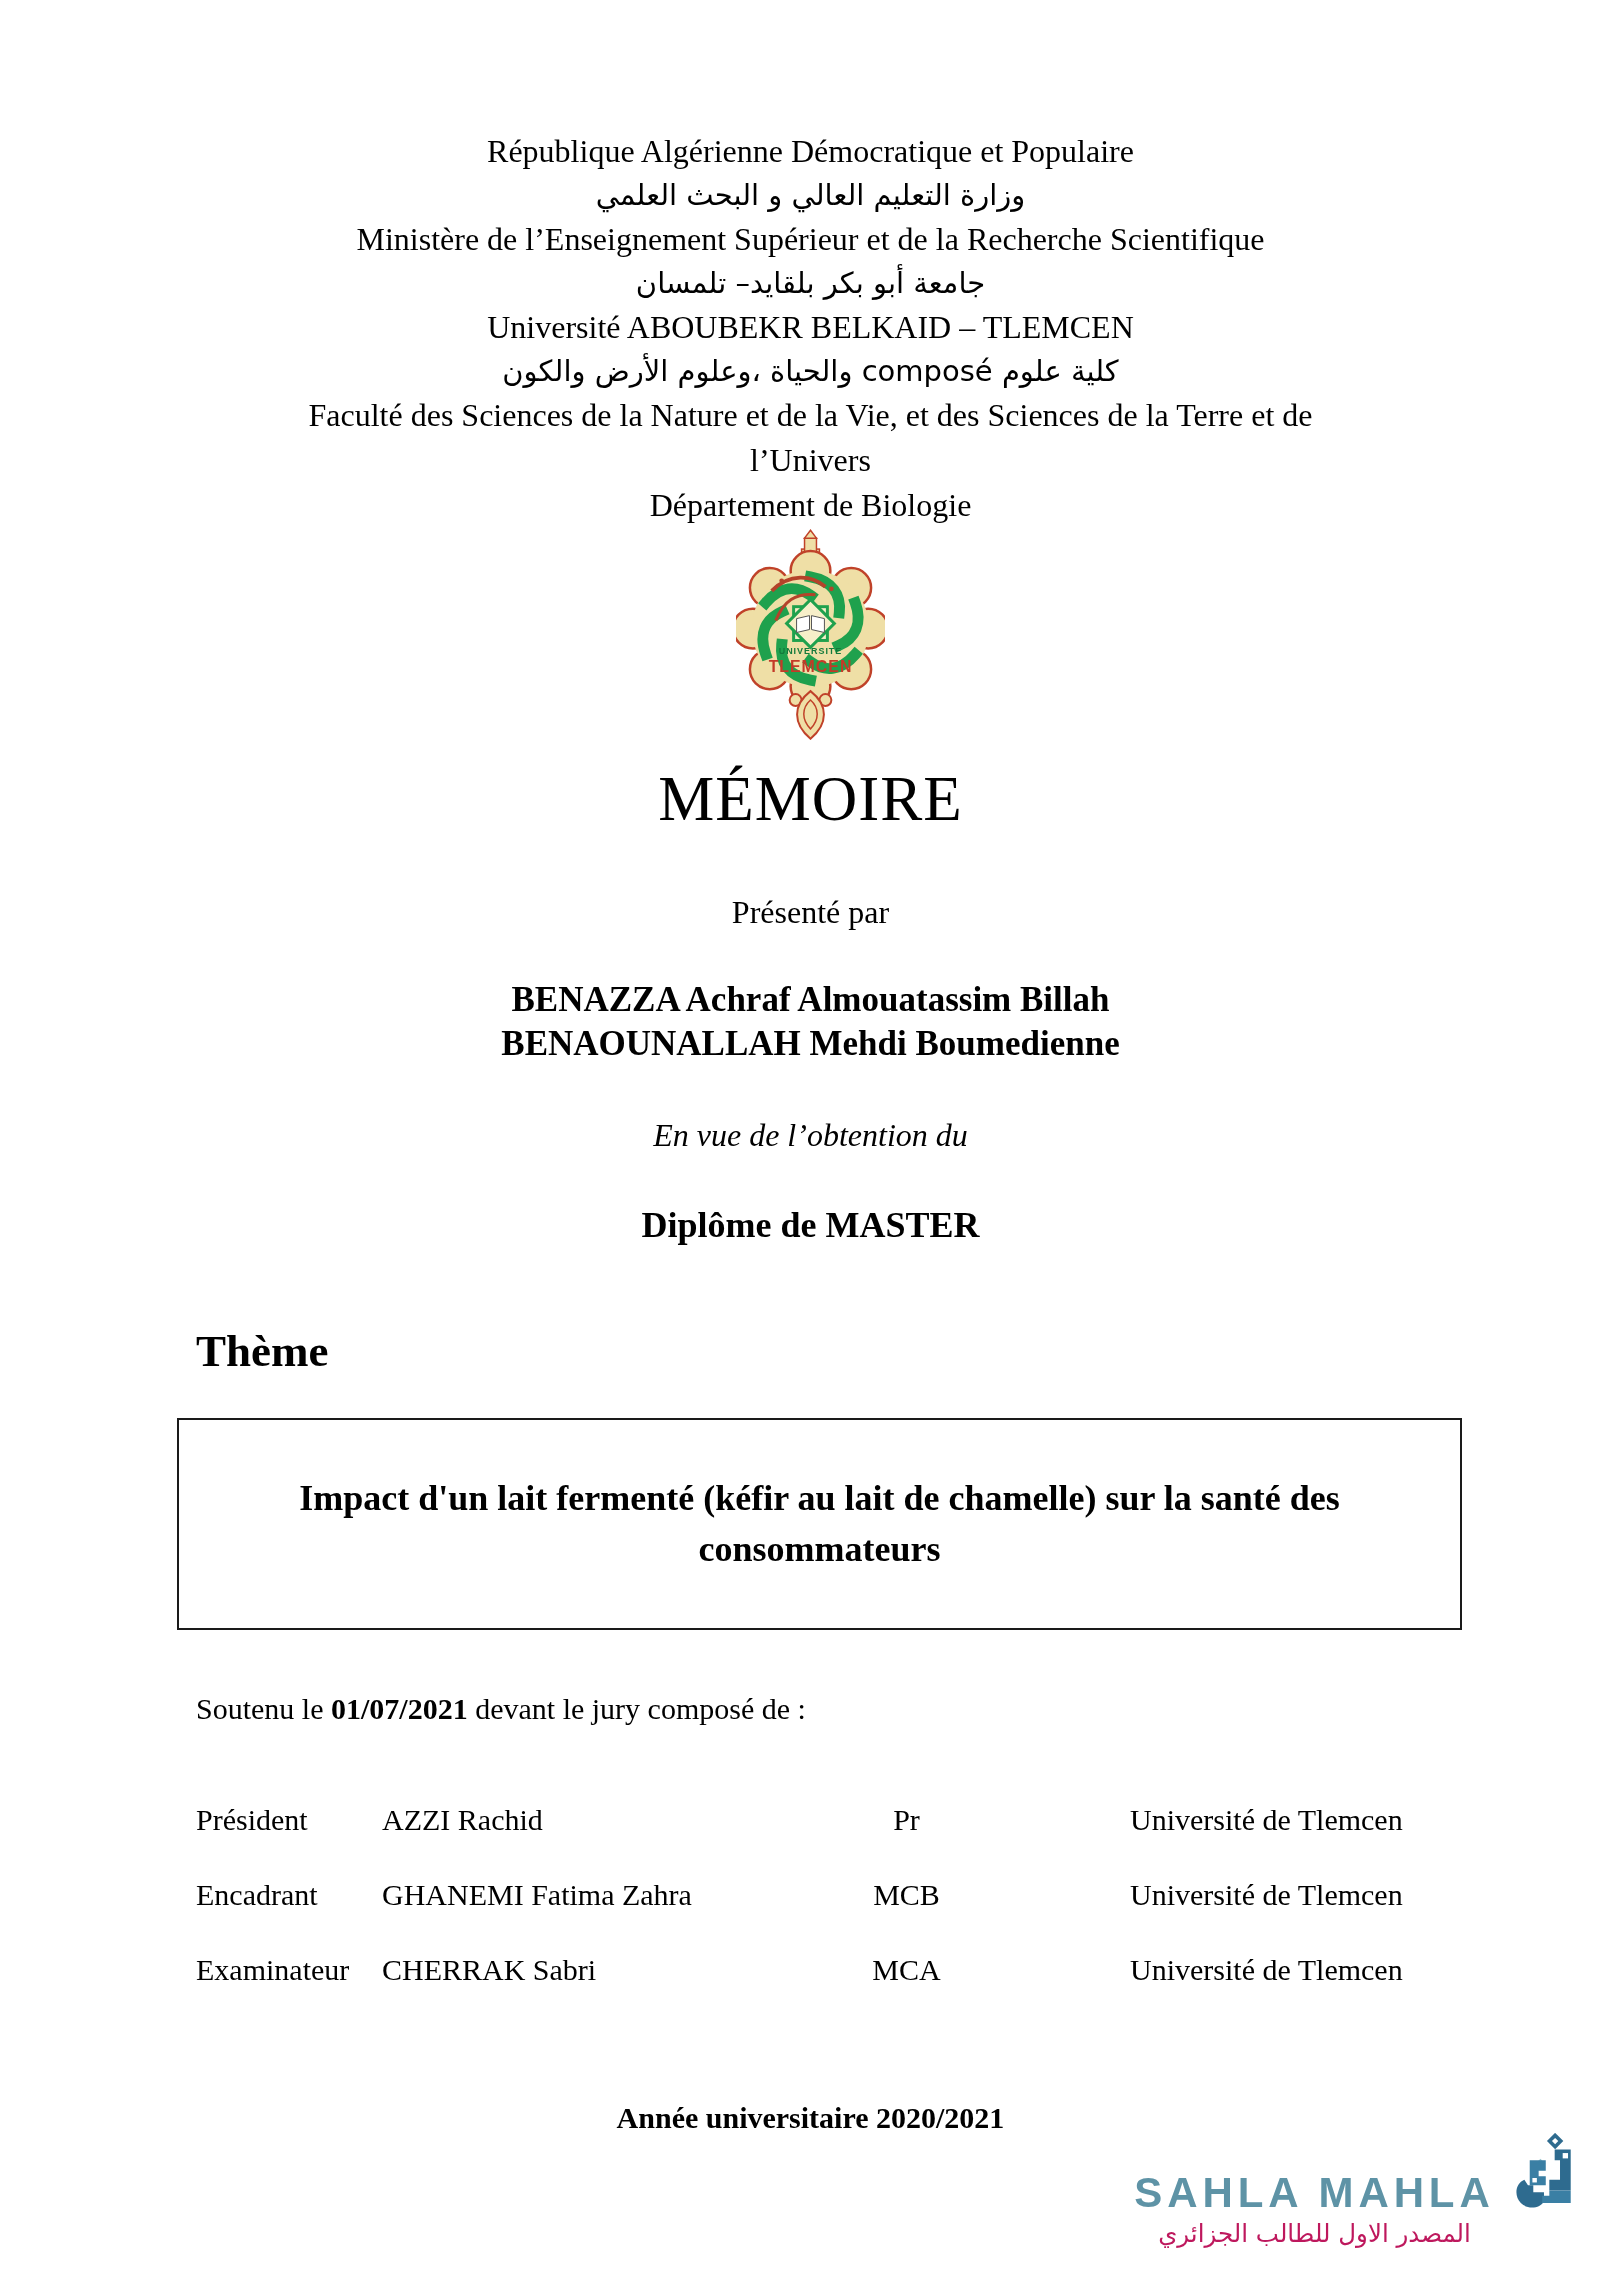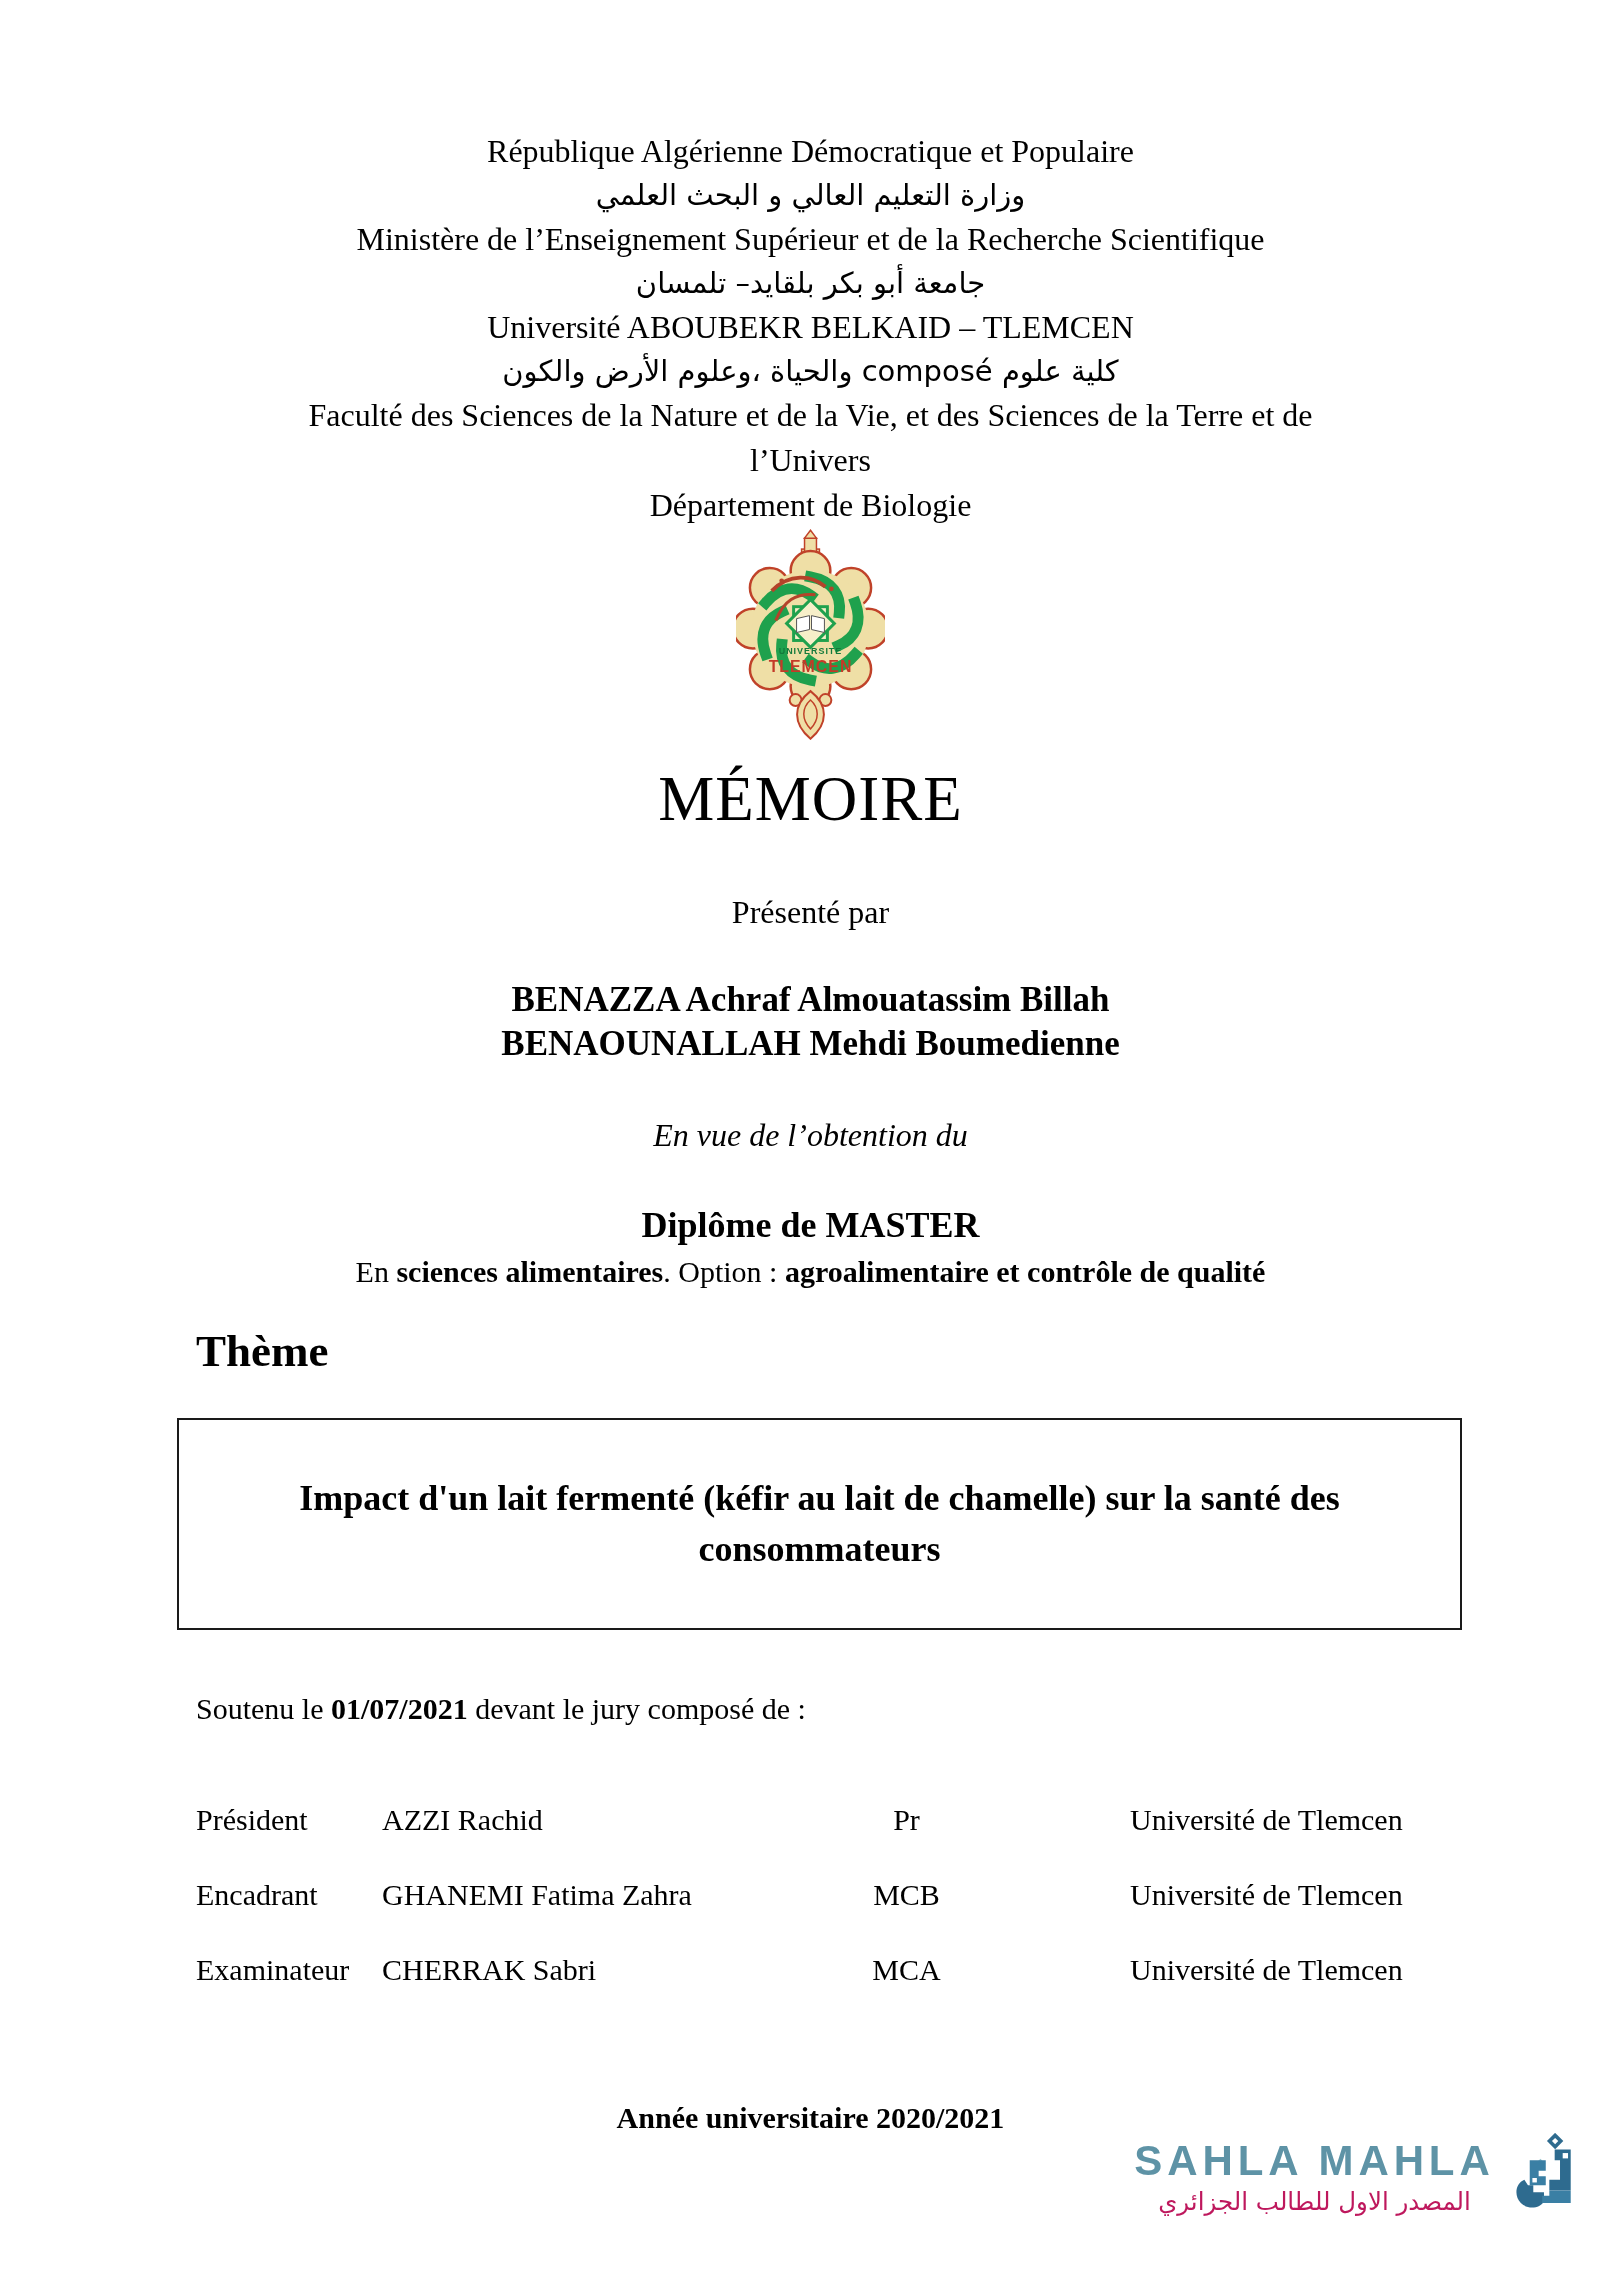--- a/index.html
+++ b/index.html
@@ -41,21 +41,21 @@
   .jury { position:absolute; top:1800px; left:0; width:1621px; }
   .jury-row { display:flex; font-size:30px; line-height:39px; margin-bottom:36px;font-family:Liberation Serif, serif; }
   .jr-role  { width:186px; margin-left:196px; text-align:left; }
   .jr-name  { width:402px; text-align:left; }
   .jr-grade { width:245px; text-align:center; }
   .jr-affil { width:353px; margin-left:101px; text-align:left; }
   
   .footer-year { position:absolute; top:2101px; left:0; width:100%; text-align:center; font-size:30px; font-weight:bold; }
   
   .sahla { position:absolute; top:2137px; left:1132px; width:470px; display:flex; align-items:flex-start; }
-  .sahla-text { width:365px; }
+  .sahla-text { width:365px;margin-top:32px; }
   .sahla-wordmark {
     font-family:"Liberation Sans", sans-serif;
     font-size:42px; font-weight:bold; letter-spacing:4.9px;
     color:#5E93A6; white-space:nowrap; text-align:center;
   }
   .sahla-tagline {
     font-family:"DejaVu Sans", sans-serif;
     font-size:24.5px; color:#be185d; direction:rtl; text-align:center; margin-top:2px;
   }
   .sahla-mark { margin-left:5.9px; margin-top:-3.9px; }
@@ -141,23 +141,20 @@
   <div class="presente">Présenté par</div>
 
   <div class="authors">
     <div>BENAZZA Achraf Almouatassim Billah</div>
     <div>BENAOUNALLAH Mehdi Boumedienne</div>
   </div>
 
   <div class="obtention">En vue de l’obtention du</div>
   <div class="diplome">Diplôme de MASTER</div>
 
-  <div class="option-line">
-    <span>En </span><span class="b">sciences alimentaires</span><span>. Option : </span><span class="b">agroalimentaire et contrôle de qualité</span>
-  </div>
 
   <div class="theme-label">Thème</div>
   <div class="theme-box">
     <div class="theme-title">Impact d'un lait fermenté (kéfir au lait de chamelle) sur la santé des consommateurs</div>
   </div>
 
   <div class="soutenu">
     <span>Soutenu le </span><span class="b">01/07/2021</span><span> devant le jury composé de :</span>
   </div>
 

